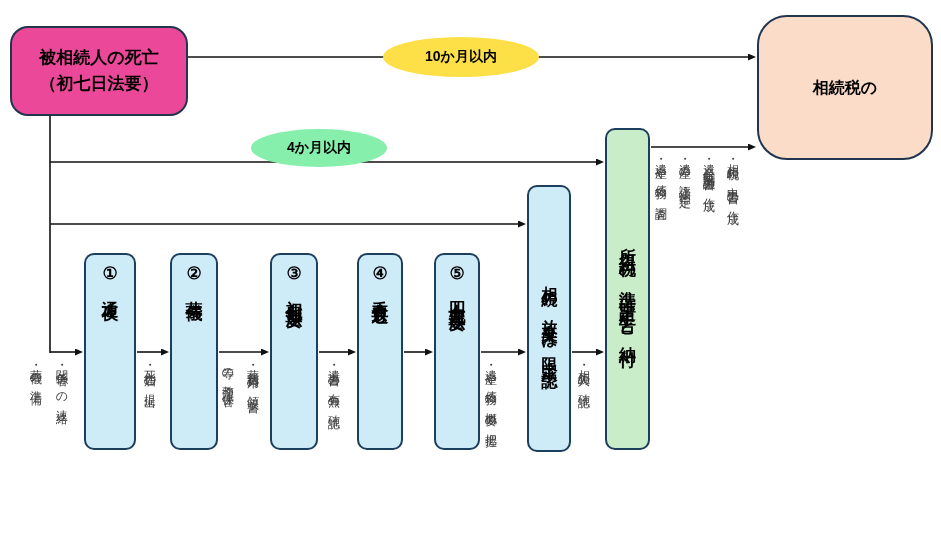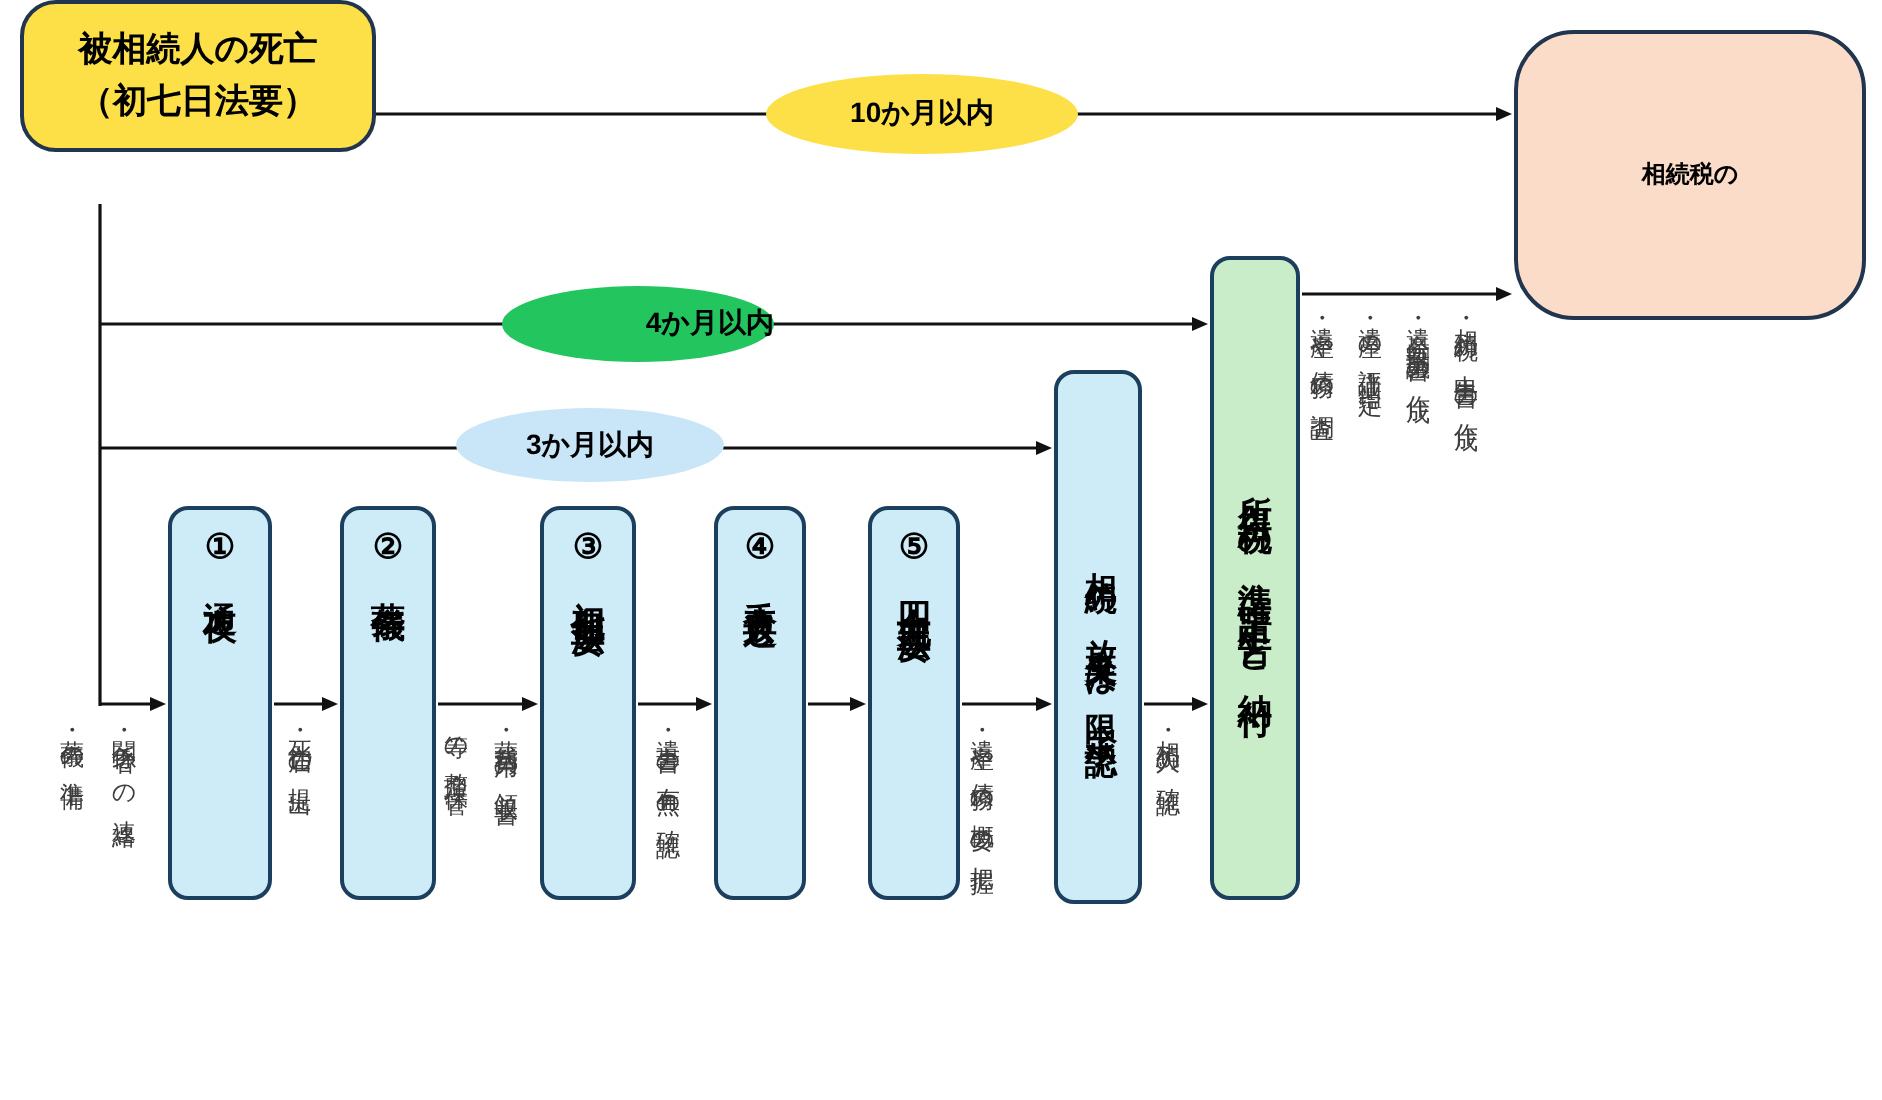--- a/index.html
+++ b/index.html
@@ -25,48 +25,48 @@
   .rbox {
     position: absolute;
     border: 2.5px solid #22354f;
     display: flex;
     align-items: center;
     justify-content: center;
     text-align: center;
     font-weight: bold;
   }
   .box-start {
-    left: 10px; top: 0; width: 178px; height: 76px;
-    background: #fde047;
+    left: 10px; top: 26px; width: 178px; height: 90px;
+    background: #ec4899;
     border-radius: 18px;
     flex-direction: column;
     font-size: 17px;
     line-height: 1.55;
   }
   .box-end {
     left: 757px; top: 15px; width: 176px; height: 145px;
     background: #fadcc9;
     border-radius: 30px;
     flex-direction: column;
-    font-size: 12px;
+    font-size: 16px;
     line-height: 1.6;
   }
 
   
   .ellipse {
     position: absolute;
     border-radius: 50%;
     display: flex;
     align-items: center;
     justify-content: center;
     font-weight: bold;
     font-size: 14px;
   }
   .e-10m { left: 383px; top: 37px;  width: 156px; height: 40px; background: #fde047; }
-  .e-4m  { left: 251px; top: 143px; width: 136px; height: 38px; background: #22c55e; justify-content: flex-end; }
+  .e-4m  { left: 251px; top: 129px; width: 136px; height: 38px; background: #86efac; }
   .e-3m  { left: 228px; top: 204px; width: 134px; height: 37px; background: #c8e6f7; }
 
   
   .step {
     position: absolute;
     top: 253px; height: 197px;
     background: #ceebf8;
     border: 2px solid #1d3f5e;
     border-radius: 10px;
     display: flex;
@@ -169,23 +169,20 @@
   <div class="rbox box-end">
     <div>相続税の</div>
   </div>
 
   <div class="ellipse e-10m">
     <span>10か月以内</span>
   </div>
   <div class="ellipse e-4m">
     <span>4か月以内</span>
   </div>
-  <div class="ellipse e-3m">
-    <span>3か月以内</span>
-  </div>
 
   <div class="step s1">
     <span class="num">①</span>
     <span class="vlabel">通夜</span>
   </div>
   <div class="step s2">
     <span class="num">②</span>
     <span class="vlabel">葬儀</span>
   </div>
   <div class="step s3">

